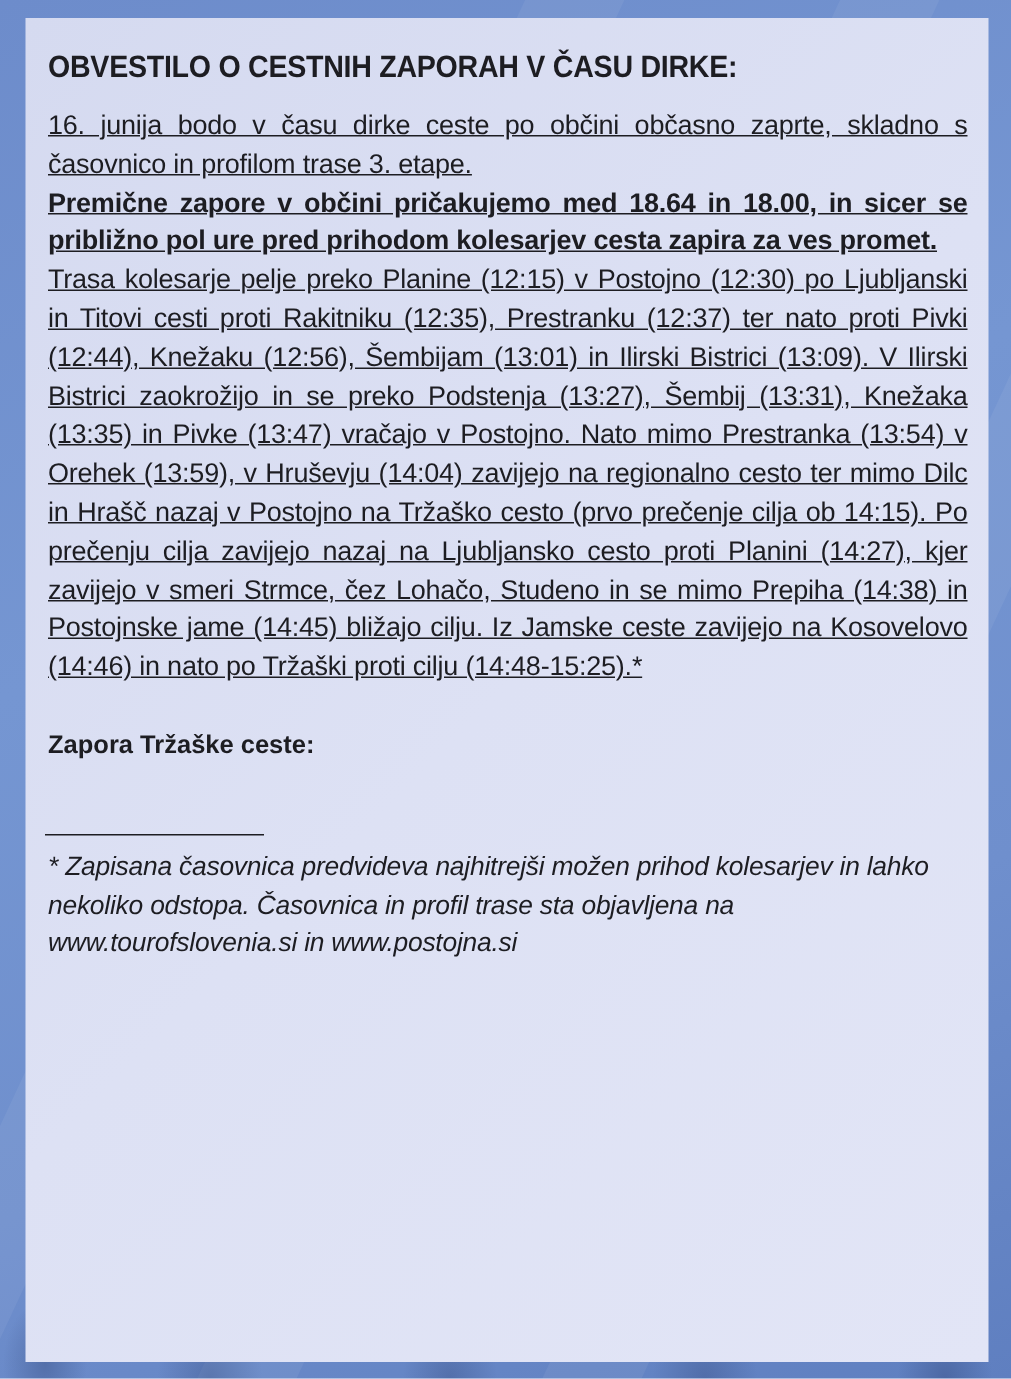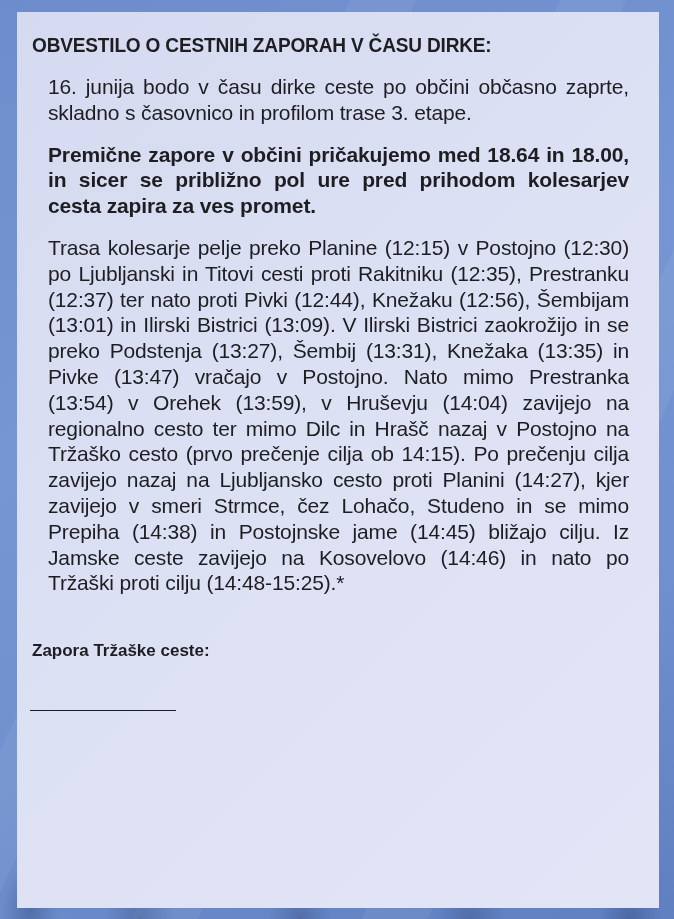--- a/index.html
+++ b/index.html
@@ -51,25 +51,26 @@
       font-weight: bold;
       font-size: 20.5px;
       letter-spacing: -0.2px;
       margin: 0 0 13px 0;
       line-height: 26px;
       transform: scaleX(0.93);
       transform-origin: left center;
       white-space: nowrap;
     }
     .p {
-      font-size: 21px;
+      font-size: 18px;
       line-height: 25.8px;
       text-align: justify;
-      margin: 16px;
+      margin: 0;
       letter-spacing: -0.15px;
+      text-decoration: underline;
     }
     .p.bold {
       font-weight: bold;
     }
     .gap {
       height: 26px;
     }
     .heading {
       font-weight: bold;
       font-size: 17px;
@@ -112,13 +113,14 @@
     <h2 class="heading">Zapora Tržaške ceste:</h2>
   </section>
 
   <div class="gap"></div>
 
   <section>
   </section>
 
   <div class="rule"></div>
 
+  <p class="footnote">* Zapisana časovnica predvideva najhitrejši možen prihod kolesarjev in lahko nekoliko odstopa. Časovnica in profil trase sta objavljena na www.tourofslovenia.si in www.postojna.si</p>
 </div>
 
 </body></html>

